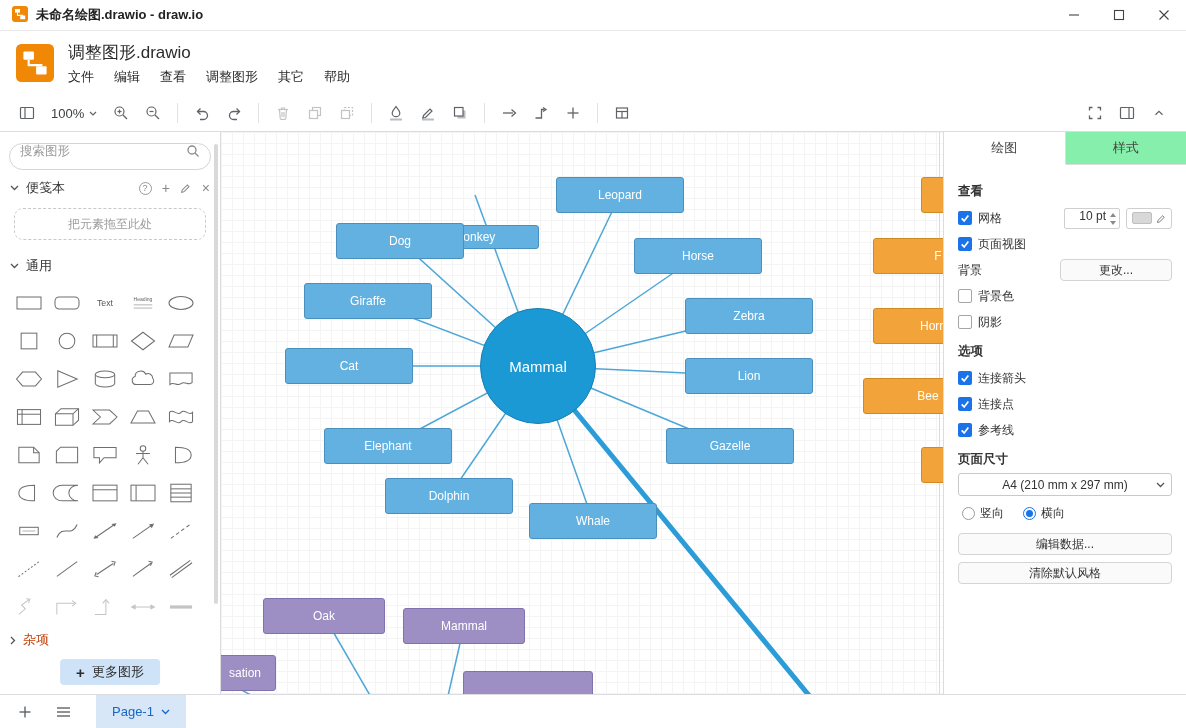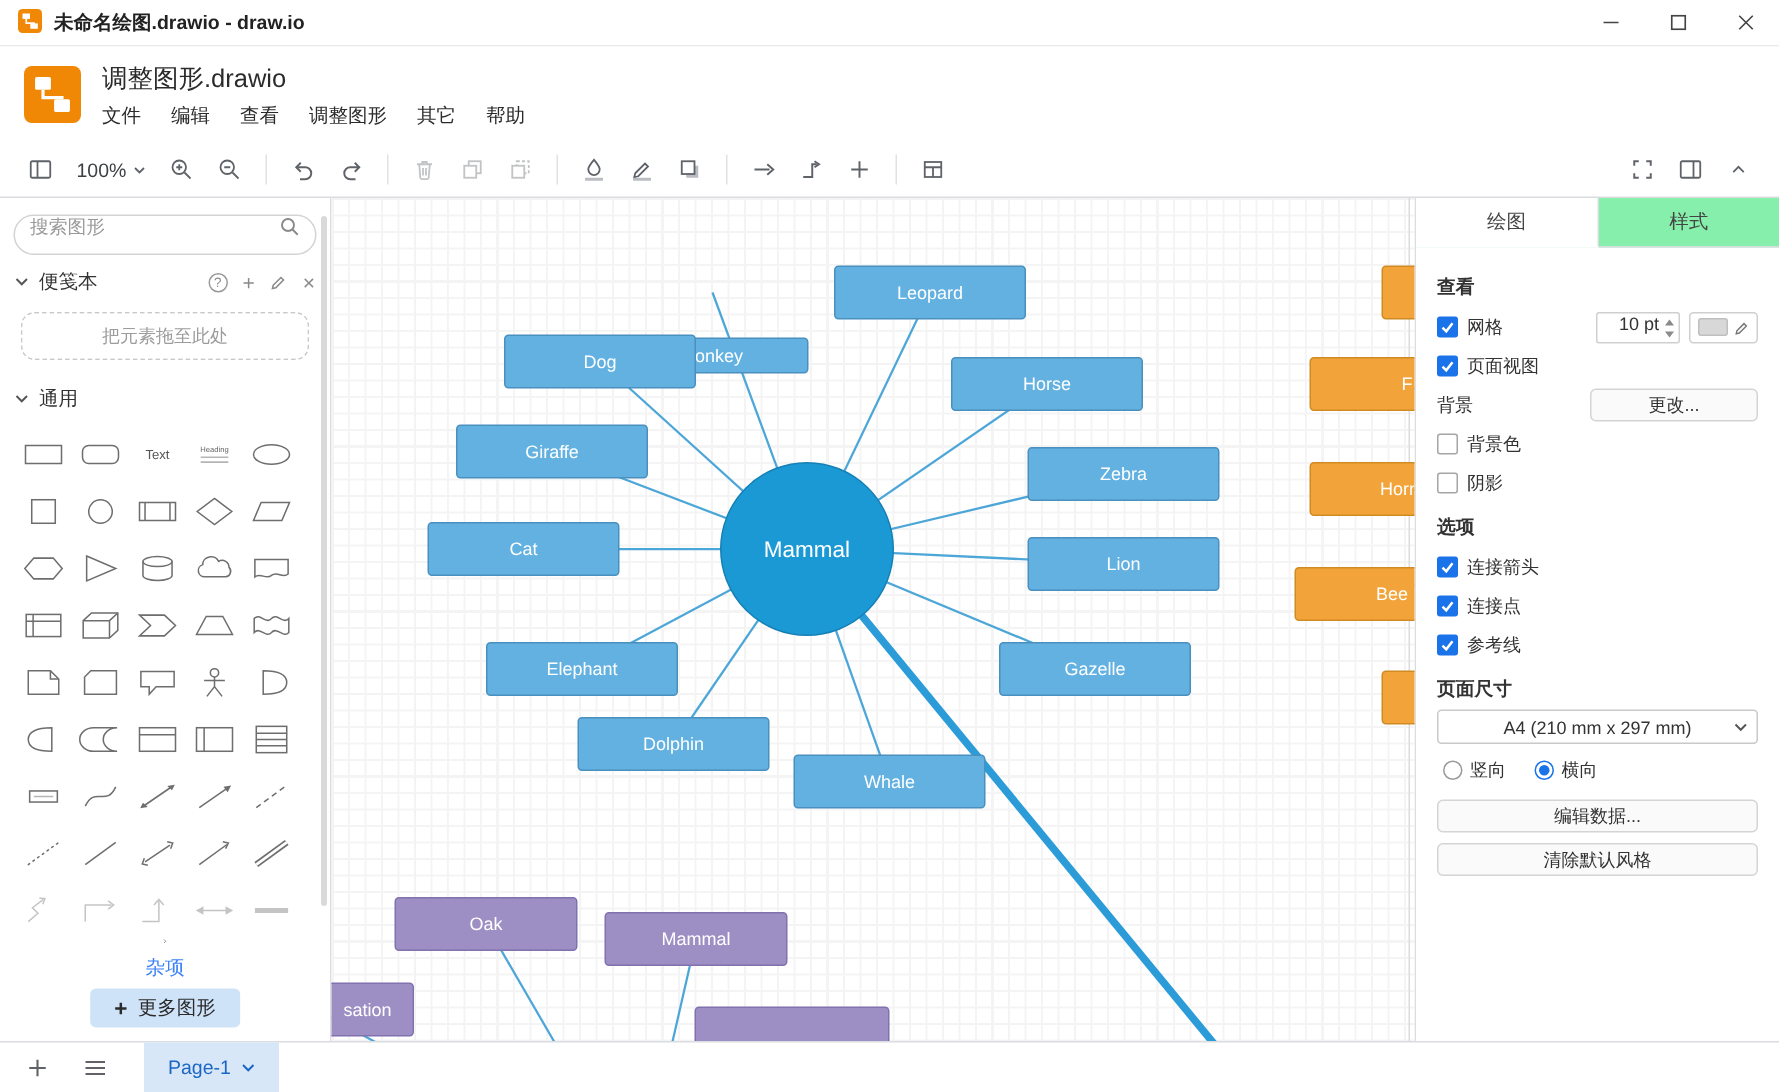--- a/index.html
+++ b/index.html
@@ -39,21 +39,21 @@
   .search-box input::placeholder { color:#9a9a9a; }
   .section-row { display:flex; align-items:center; height:28px; padding:0 10px; gap:7px; color:#333; font-size:13px; }
   .section-row.general { margin-top:12px; }
   .sp-icons { margin-left:auto; display:flex; align-items:center; gap:10px; color:#8a8a8a; }
   .circle-q { width:13px; height:13px; border:1px solid #9a9a9a; border-radius:50%; font-size:9px; display:flex; align-items:center; justify-content:center; color:#8a8a8a; }
   .sp-plus { font-size:14px; } .sp-x { font-size:14px; }
   .dropzone { margin:6px 14px 10px 14px; height:32px; border:1.4px dashed #c8c8c8; border-radius:9px; display:flex; align-items:center; justify-content:center; color:#9c9c9c; font-size:12px; }
   .shape-grid { display:grid; grid-template-columns:repeat(5,38px); margin:4px 0 0 10px; }
   .shape-cell { width:38px; height:38px; display:flex; align-items:center; justify-content:center; border-radius:3px; }
   .shape-cell.faded { opacity:.4; }
-  .misc-row { color:#3b82f6;flex-direction:column; }
+  .misc-row { color:#c2410c; }
   .more-shapes { position:absolute; bottom:9px; left:50%; transform:translateX(-50%); height:26px; display:flex; align-items:center; gap:7px; padding:0 16px; border:none; background:#cfe3f8; border-radius:4px; font-size:13px; color:#2b2b2b; font-family:inherit; white-space:nowrap; }
   .more-shapes .plus { font-size:15px; font-weight:bold; }
   .side-scroll { position:absolute; right:2px; top:12px; width:4px; height:460px; background:#d9d9d9; border-radius:2px; }
 
   
   .canvas { flex:1; position:relative; overflow:hidden; background-color:#ffffff;
     background-image:
       linear-gradient(#f4f4f4 1px, transparent 1px),
       linear-gradient(90deg, #f4f4f4 1px, transparent 1px),
       linear-gradient(#e8e8e8 1px, transparent 1px),

